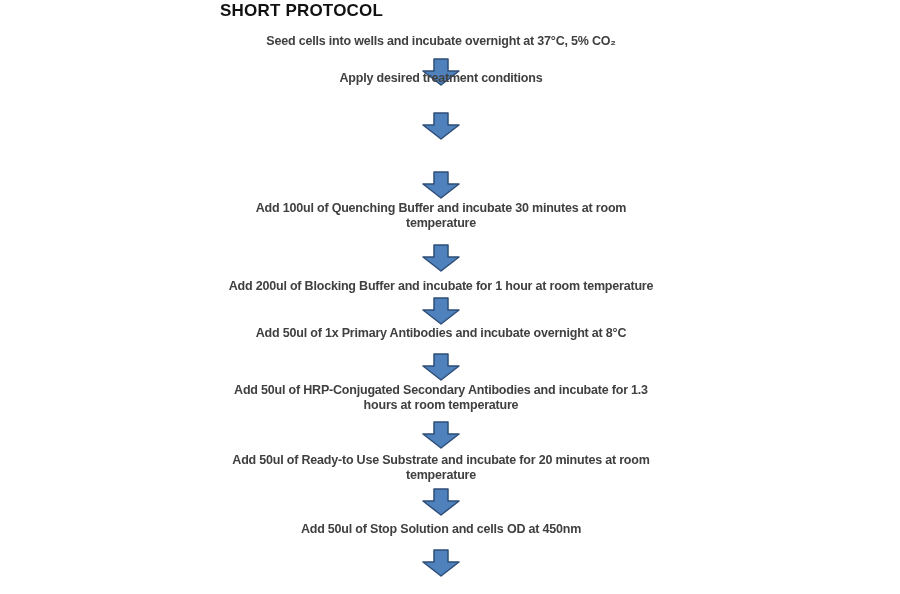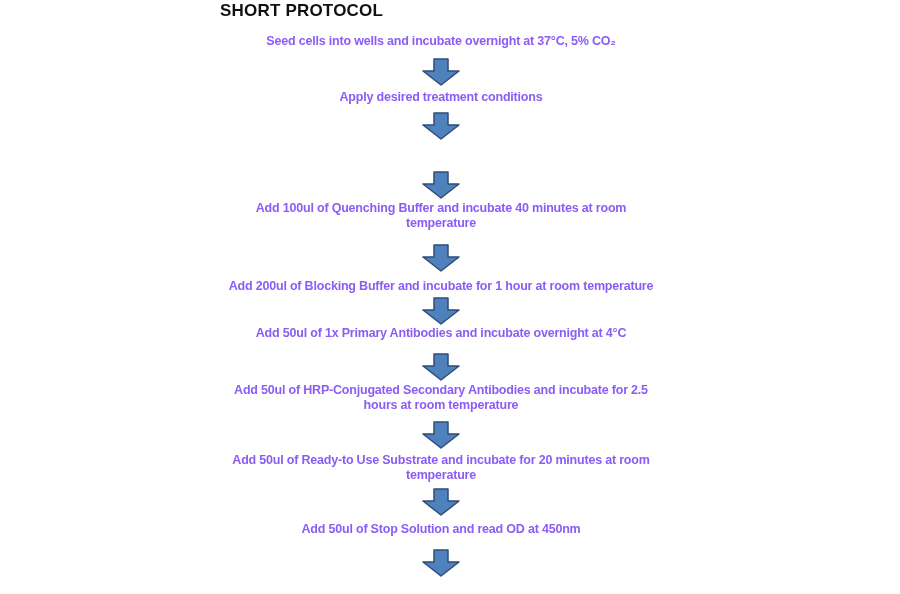--- a/index.html
+++ b/index.html
@@ -26,21 +26,21 @@
     letter-spacing: 0.2px;
     white-space: nowrap;
   }
   .step {
     position: absolute;
     left: 121px;
     width: 640px;
     text-align: center;
     font-size: 12.5px;
     font-weight: 700;
-    color: #8b5cf6;
+    color: #404040;
     letter-spacing: -0.2px;
     line-height: 14.5px;
     white-space: pre-line;
   }
   .arrow {
     position: absolute;
     left: 422px;
     width: 38px;
     height: 28px;
   }
@@ -58,79 +58,79 @@
   <h1 class="title">SHORT PROTOCOL</h1>
 
   <div class="step" style="top:34px">Seed cells into wells and incubate overnight at 37°C, 5% CO₂</div>
 
   <div class="arrow" style="top:58px">
     <svg viewBox="0 0 38 28">
         <polygon points="12,1 26,1 26,13 37,13 19,27 1,13 12,13" stroke-width="1.5" stroke-linejoin="round" fill="#4f81bd" stroke="#2e4d77"></polygon>
       </svg>
   </div>
 
-  <div class="step" style="top:90px">Apply desired treatment conditions</div>
+  <div class="step" style="top:71px">Apply desired treatment conditions</div>
 
   <div class="arrow" style="top:112px">
     <svg viewBox="0 0 38 28">
         <polygon points="12,1 26,1 26,13 37,13 19,27 1,13 12,13" stroke-width="1.5" stroke-linejoin="round" fill="#4f81bd" stroke="#2e4d77"></polygon>
       </svg>
   </div>
 
 
   <div class="arrow" style="top:171px">
     <svg viewBox="0 0 38 28">
         <polygon points="12,1 26,1 26,13 37,13 19,27 1,13 12,13" stroke-width="1.5" stroke-linejoin="round" fill="#4f81bd" stroke="#2e4d77"></polygon>
       </svg>
   </div>
 
-  <div class="step" style="top:201px">Add 100ul of Quenching Buffer and incubate 40 minutes at room
+  <div class="step" style="top:201px">Add 100ul of Quenching Buffer and incubate 30 minutes at room
 temperature</div>
 
   <div class="arrow" style="top:244px">
     <svg viewBox="0 0 38 28">
         <polygon points="12,1 26,1 26,13 37,13 19,27 1,13 12,13" stroke-width="1.5" stroke-linejoin="round" fill="#4f81bd" stroke="#2e4d77"></polygon>
       </svg>
   </div>
 
   <div class="step" style="top:279px">Add 200ul of Blocking Buffer and incubate for 1 hour at room temperature</div>
 
   <div class="arrow" style="top:297px">
     <svg viewBox="0 0 38 28">
         <polygon points="12,1 26,1 26,13 37,13 19,27 1,13 12,13" stroke-width="1.5" stroke-linejoin="round" fill="#4f81bd" stroke="#2e4d77"></polygon>
       </svg>
   </div>
 
-  <div class="step" style="top:326px">Add 50ul of 1x Primary Antibodies and incubate overnight at 4°C</div>
+  <div class="step" style="top:326px">Add 50ul of 1x Primary Antibodies and incubate overnight at 8°C</div>
 
   <div class="arrow" style="top:353px">
     <svg viewBox="0 0 38 28">
         <polygon points="12,1 26,1 26,13 37,13 19,27 1,13 12,13" stroke-width="1.5" stroke-linejoin="round" fill="#4f81bd" stroke="#2e4d77"></polygon>
       </svg>
   </div>
 
-  <div class="step" style="top:383px">Add 50ul of HRP-Conjugated Secondary Antibodies and incubate for 2.5
+  <div class="step" style="top:383px">Add 50ul of HRP-Conjugated Secondary Antibodies and incubate for 1.3
 hours at room temperature</div>
 
   <div class="arrow" style="top:421px">
     <svg viewBox="0 0 38 28">
         <polygon points="12,1 26,1 26,13 37,13 19,27 1,13 12,13" stroke-width="1.5" stroke-linejoin="round" fill="#4f81bd" stroke="#2e4d77"></polygon>
       </svg>
   </div>
 
   <div class="step" style="top:453px">Add 50ul of Ready-to Use Substrate and incubate for 20 minutes at room
 temperature</div>
 
   <div class="arrow" style="top:488px">
     <svg viewBox="0 0 38 28">
         <polygon points="12,1 26,1 26,13 37,13 19,27 1,13 12,13" stroke-width="1.5" stroke-linejoin="round" fill="#4f81bd" stroke="#2e4d77"></polygon>
       </svg>
   </div>
 
-  <div class="step" style="top:522px">Add 50ul of Stop Solution and read OD at 450nm</div>
+  <div class="step" style="top:522px">Add 50ul of Stop Solution and cells OD at 450nm</div>
 
   <div class="arrow" style="top:549px">
     <svg viewBox="0 0 38 28">
         <polygon points="12,1 26,1 26,13 37,13 19,27 1,13 12,13" stroke-width="1.5" stroke-linejoin="round" fill="#4f81bd" stroke="#2e4d77"></polygon>
       </svg>
   </div>
 
 
 </div>
 

